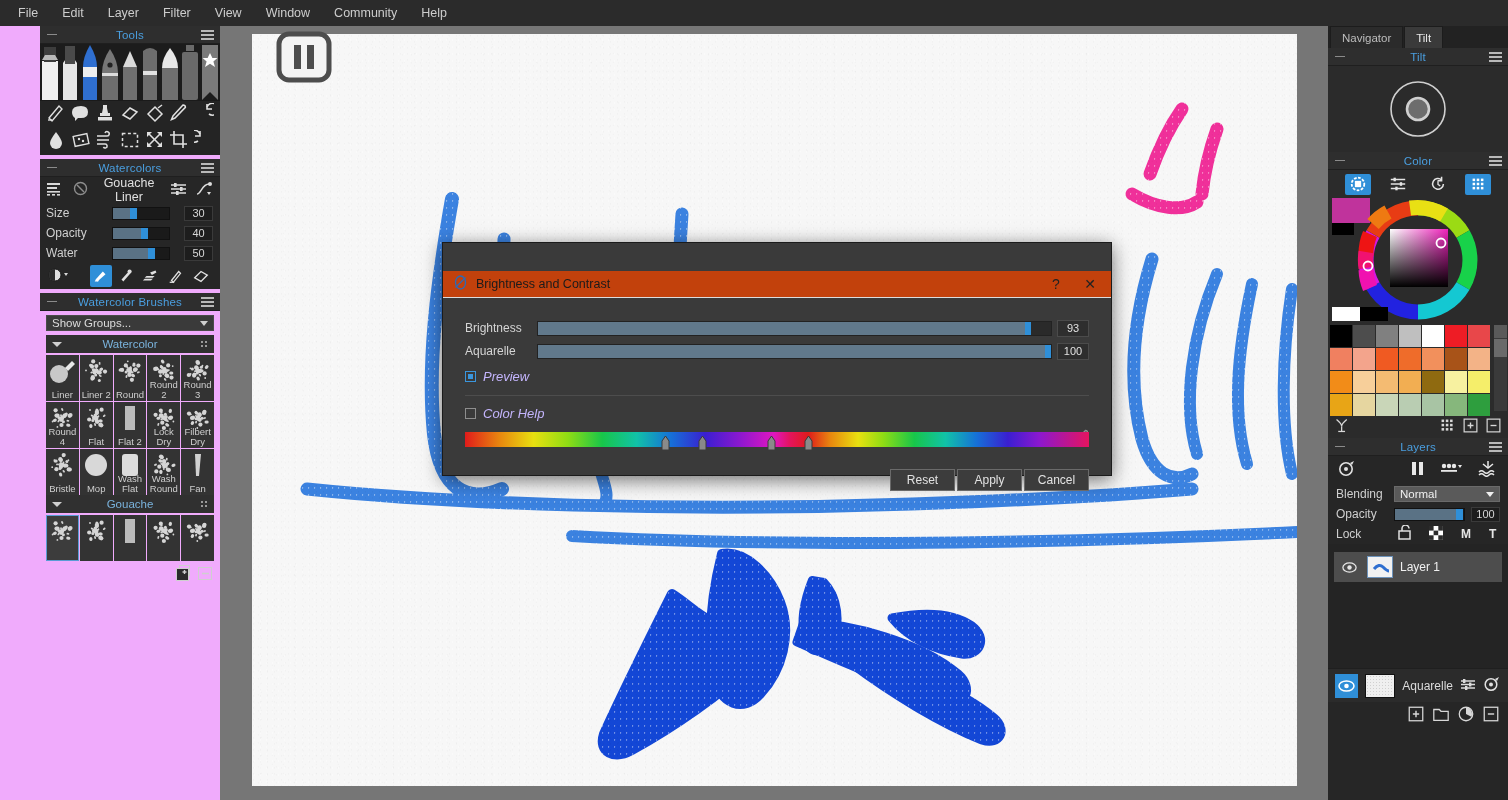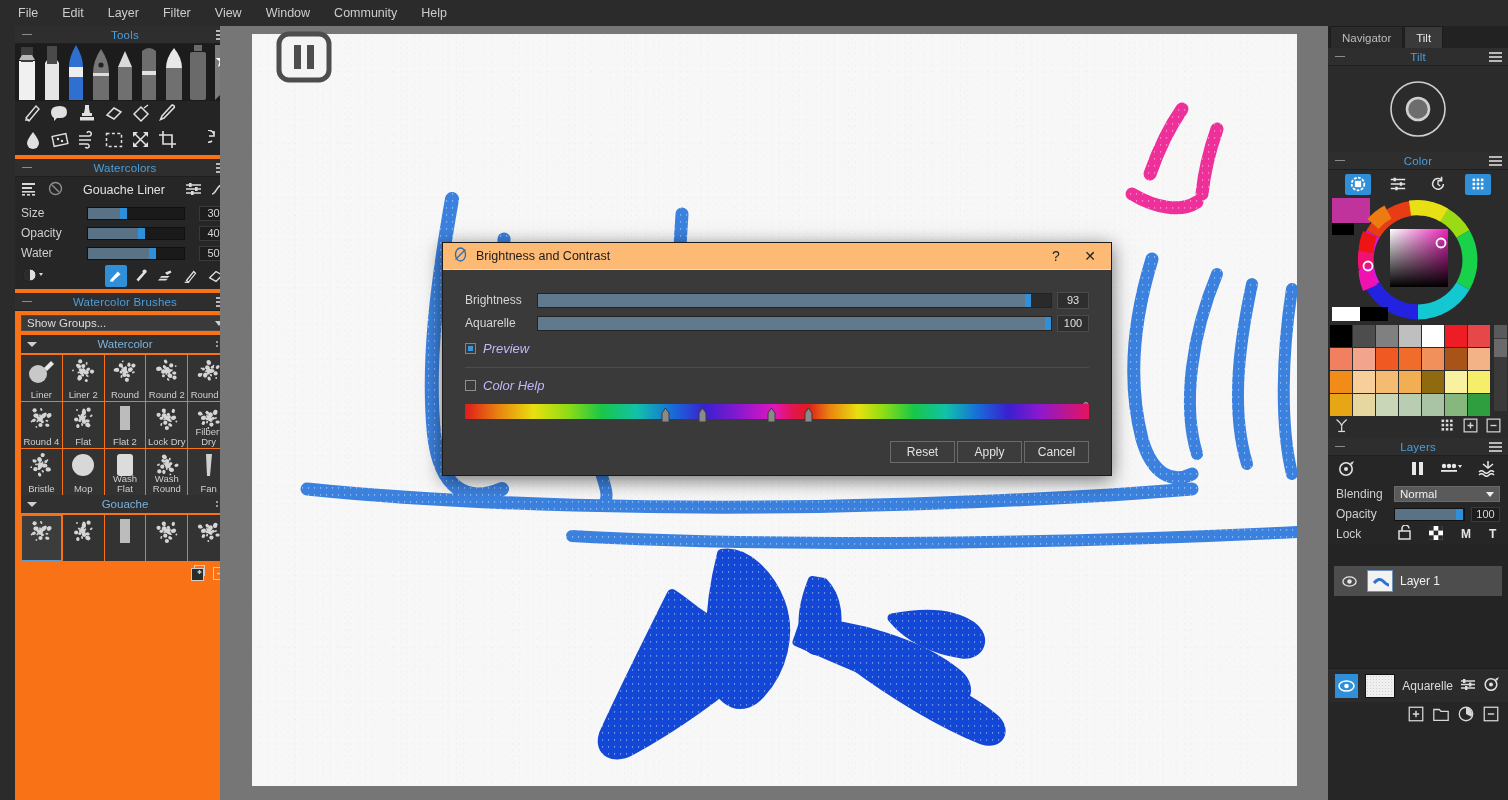--- a/index.html
+++ b/index.html
@@ -6,21 +6,21 @@
   html,body { width:1508px; height:800px; overflow:hidden; background:#2b2b2b;
     font-family:"Liberation Sans", sans-serif; color:#d8d8d8; font-size:12px; }
   .app { position:relative; width:1508px; height:800px; }
 
   
   .menubar { position:absolute; left:0; top:0; width:1508px; height:26px;
     background:#2b2b2b; display:flex; align-items:center; padding-left:6px; }
   .menubar .mi { padding:0 12px; height:26px; line-height:26px; color:#cdcdcd; font-size:12.5px; cursor:default; }
 
   
-  .leftcol { position:absolute; left:15px; top:26px; width:220px; height:774px; background:#f97316; }
+  .leftcol { position:absolute; left:0; top:26px; width:220px; height:774px; background:#f0abfc;padding-left:40px; }
   .panel-head { height:18px; background:#2e2e2e; display:flex; align-items:center;
     justify-content:center; position:relative; border-bottom:1px solid #1f1f1f; }
   .panel-head .title { color:#4a9fe0; font-size:11.5px; letter-spacing:.2px; }
   .panel-head .minus { position:absolute; left:7px; top:8px; width:10px; height:1px; background:#8b8b8b; }
   .panel-head .burger { position:absolute; right:6px; top:4px; width:13px; height:10px; }
   .panel-head .burger i { display:block; height:1.6px; background:#b9b9b9; margin-bottom:2.4px; }
 
   
   .tools-wrap { background:#242424; }
   .tool-pens { height:57px; display:flex; background:#1c1c1c; border-bottom:1px solid #1a1a1a; }
@@ -99,38 +99,38 @@
   .sw { width:22px; height:22px; }
   .swfoot { height:22px; display:flex; align-items:center; padding:0 6px; }
   .swfoot .grow { flex:1; }
 
   .lay-row { height:20px; display:flex; align-items:center; padding:0 8px; gap:6px; }
   .lay-row .lab { width:52px; font-size:12px; color:#cfcfcf; }
   .selcombo { flex:1; height:16px; background:#5a5a5a; border:1px solid #6a6a6a; color:#f0f0f0;
     font-size:11.5px; padding:0 5px; line-height:14px; position:relative; }
   .selcombo .cv { position:absolute; right:5px; top:5px; border-left:4px solid transparent;
     border-right:4px solid transparent; border-top:5px solid #efefef; }
-  .layer-item { height:30px; margin:20px 6px 0 6px; display:flex; align-items:center; gap:7px;
+  .layer-item { height:30px; margin:6px 6px 0 6px; display:flex; align-items:center; gap:7px;
     background:#4d4d4d; padding-left:4px; }
   .layer-item .thumb { width:26px; height:22px; border:1px solid #6d93bb; background:#f2f2f2; position:relative; overflow:hidden;}
   .layer-item .lname { font-size:12px; color:#f0f0f0; }
   .eyecol { width:22px; display:flex; align-items:center; justify-content:center; }
   .paperrow { height:34px; display:flex; align-items:center; gap:7px; padding:0 7px;
     background:#2b2b2b; border-top:1px solid #1f1f1f; }
   .paperrow .pbtn { width:26px; height:24px; background:#2f8fd8; display:flex; align-items:center; justify-content:center; }
   .paperrow .pthumb { width:34px; height:24px; background:#e6e6e6; border:1px solid #111; }
   .paperrow .pname { flex:1; font-size:12px; color:#dcdcdc; }
   .layfoot { height:26px; display:flex; align-items:center; justify-content:flex-end; gap:7px;
     padding:0 8px; background:#262626; }
 
   
   .dialog { position:absolute; left:442px; top:242px; width:670px; height:234px;
     background:#3a3a3a; border:1px solid #1b1b1b; box-shadow:0 4px 18px rgba(0,0,0,.55); }
-  .dlg-title { height:27px; background:#fdba74; display:flex; align-items:center;
-    padding:0 4px 0 10px; border-bottom:1px solid #dcdcdc; }
+  .dlg-title { height:27px; background:#c2410c; display:flex; align-items:center;
+    padding:0 4px 0 10px; border-bottom:1px solid #dcdcdc;margin-top:28px; }
   .dlg-title .dt { flex:1; color:#1b1b1b; font-size:12.5px; padding-left:8px; }
   .dlg-title .tb { width:34px; height:25px; display:flex; align-items:center; justify-content:center;
     color:#222; font-size:14px; }
   .dlg-body { padding:20px 22px 0 22px; position:relative; height:207px; }
   .drow { display:flex; align-items:center; height:20px; margin-bottom:3px; }
   .drow .dlab { width:72px; font-size:12px; color:#d5d5d5; }
   .dtrack { flex:1; height:15px; background:#2a2a2a; border:1px solid #222; position:relative; }
   .dtrack .dfill { position:absolute; left:0; top:0; bottom:0; background:#61798c; }
   .dtrack .dknob { position:absolute; top:0; bottom:0; width:6px; background:#2f8fd8; }
   .dnum { width:32px; height:17px; background:#2e2e2e; border:1px solid #4b4b4b; margin-left:5px;

